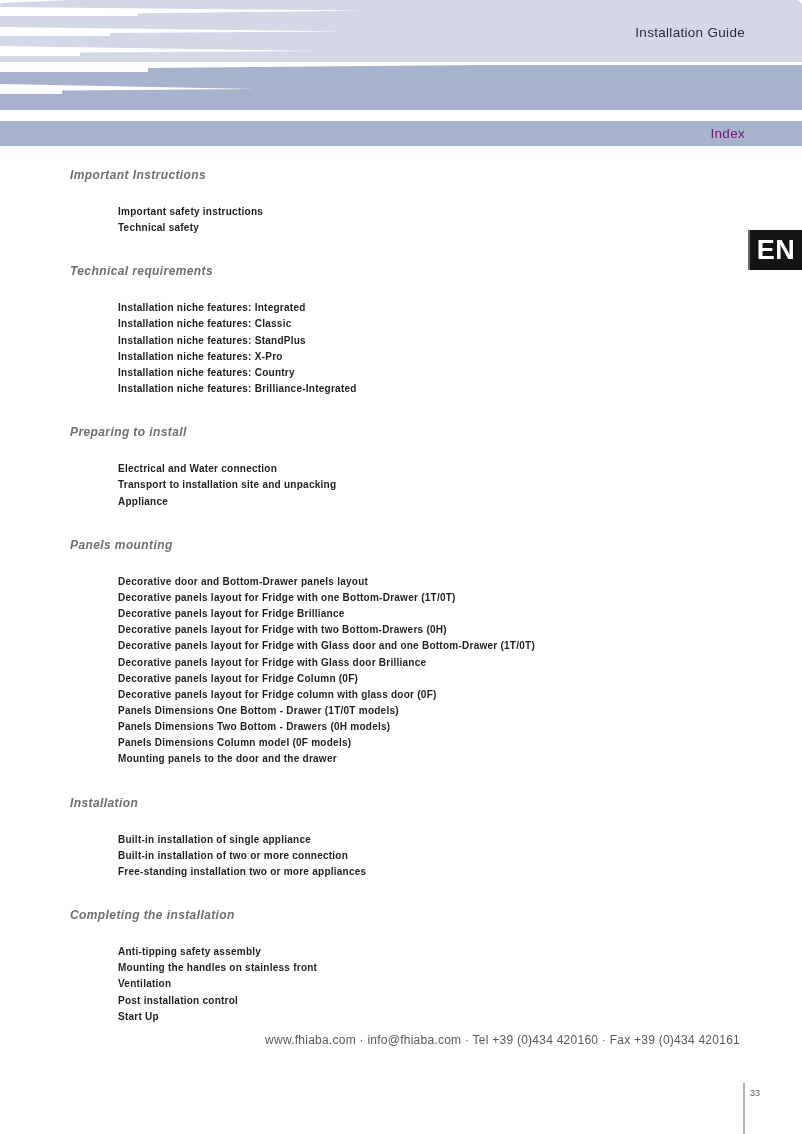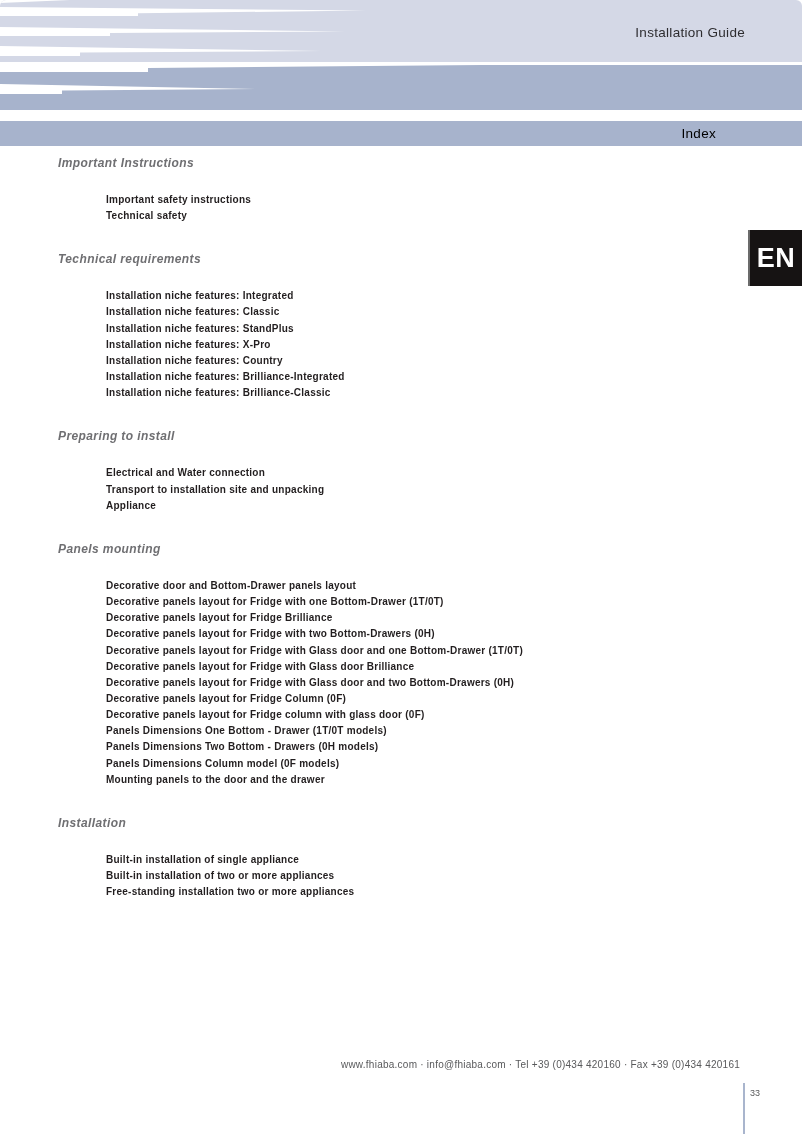--- a/index.html
+++ b/index.html
@@ -11,54 +11,54 @@
     font-family:"Liberation Sans",sans-serif;
     border-radius:6px;
   }
   
   .header{position:absolute;top:0;left:0;width:802px;height:146px;}
   .band-light{position:absolute;top:0;left:0;width:802px;height:62px;background:#d4d8e6;}
   .band-sep{position:absolute;top:62px;left:0;width:802px;height:3px;background:#ffffff;}
   .band-dark{position:absolute;top:65px;left:0;width:802px;height:45px;background:#a7b3cc;}
   .band-index{
     position:absolute;top:121px;left:0;width:802px;height:25px;background:#a7b3cc;
-    line-height:25px;text-align:right;padding-right:86px;box-sizing:border-box;
-    font-size:13.5px;color:#000000;letter-spacing:0.3px;
+    line-height:25px;text-align:right;padding-right:57px;box-sizing:border-box;
+    font-size:13.5px;color:#701a75;letter-spacing:0.3px;
   }
   .stripes-svg{position:absolute;top:0;left:0;}
   .header-title{
     position:absolute;top:25px;right:57px;
     font-size:13.5px;color:#2e2d30;letter-spacing:0.3px;
   }
   
   .en-badge{
-    position:absolute;top:230px;left:748px;width:54px;height:56px;
+    position:absolute;top:230px;left:748px;width:54px;height:40px;
     background:#161313;border-left:2px solid #6b6b6b;box-sizing:border-box;
     color:#ffffff;font-size:27px;font-weight:bold;letter-spacing:0.5px;
     display:flex;align-items:center;justify-content:center;
   }
   
   .toc{position:absolute;top:156px;left:58px;width:680px;}
-  .toc-section{margin:0;}
+  .toc-section{margin:12px;}
   .toc-section + .toc-section{margin-top:28px;}
   .toc-heading{
     margin:0;font-size:12px;line-height:15px;font-weight:bold;font-style:italic;
     color:#6f6f72;letter-spacing:0.4px;
   }
   .toc-items{
     list-style:none;margin:21px 0 0 0;padding:0;
   }
   .toc-items li{
     font-size:10px;font-weight:bold;line-height:16.15px;
     color:#221e1f;letter-spacing:0.25px;padding-left:48px;
   }
   
   .footer-contact{
-    position:absolute;top:1059px;right:62px;
-    font-size:10px;color:#58595b;letter-spacing:0.25px;
+    position:absolute;top:1033px;right:62px;
+    font-size:12px;color:#58595b;letter-spacing:0.25px;
   }
   .footer-divider{
     position:absolute;top:1083px;left:743px;width:2px;height:51px;background:#a9b5cd;
   }
   .footer-page{
     position:absolute;top:1088px;left:750px;
     font-size:9px;color:#58595b;
   }
 </style>
 </head>
@@ -100,21 +100,20 @@
 
   <section class="toc-section">
     <h2 class="toc-heading">Technical requirements</h2>
     <ul class="toc-items">
           <li>Installation niche features: Integrated</li>
           <li>Installation niche features: Classic</li>
           <li>Installation niche features: StandPlus</li>
           <li>Installation niche features: X-Pro</li>
           <li>Installation niche features: Country</li>
           <li>Installation niche features: Brilliance-Integrated</li>
-          <li>Installation niche features: Brilliance-Classic</li>
         </ul>
   </section>
 
   <section class="toc-section">
     <h2 class="toc-heading">Preparing to install</h2>
     <ul class="toc-items">
           <li>Electrical and Water connection</li>
           <li>Transport to installation site and unpacking</li>
           <li>Appliance</li>
         </ul>
@@ -122,38 +121,47 @@
 
   <section class="toc-section">
     <h2 class="toc-heading">Panels mounting</h2>
     <ul class="toc-items">
           <li>Decorative door and Bottom-Drawer panels layout</li>
           <li>Decorative panels layout for Fridge with one Bottom-Drawer (1T/0T)</li>
           <li>Decorative panels layout for Fridge Brilliance</li>
           <li>Decorative panels layout for Fridge with two Bottom-Drawers (0H)</li>
           <li>Decorative panels layout for Fridge with Glass door and one Bottom-Drawer (1T/0T)</li>
           <li>Decorative panels layout for Fridge with Glass door Brilliance</li>
-          <li>Decorative panels layout for Fridge with Glass door and two Bottom-Drawers (0H)</li>
           <li>Decorative panels layout for Fridge Column (0F)</li>
           <li>Decorative panels layout for Fridge column with glass door (0F)</li>
           <li>Panels Dimensions One Bottom - Drawer (1T/0T models)</li>
           <li>Panels Dimensions Two Bottom - Drawers (0H models)</li>
           <li>Panels Dimensions Column model (0F models)</li>
           <li>Mounting panels to the door and the drawer</li>
         </ul>
   </section>
 
   <section class="toc-section">
     <h2 class="toc-heading">Installation</h2>
     <ul class="toc-items">
           <li>Built-in installation of single appliance</li>
-          <li>Built-in installation of two or more appliances</li>
+          <li>Built-in installation of two or more connection</li>
           <li>Free-standing installation two or more appliances</li>
         </ul>
   </section>
 
+  <section class="toc-section">
+    <h2 class="toc-heading">Completing the installation</h2>
+    <ul class="toc-items">
+          <li>Anti-tipping safety assembly</li>
+          <li>Mounting the handles on stainless front</li>
+          <li>Ventilation</li>
+          <li>Post installation control</li>
+          <li>Start Up</li>
+        </ul>
+  </section>
 </main>
 
   <span class="footer-contact">www.fhiaba.com · info@fhiaba.com · Tel +39 (0)434 420160 · Fax +39 (0)434 420161</span>
   <div class="footer-divider"></div>
   <span class="footer-page">33</span>
 
 </div>
 
 </body></html>

